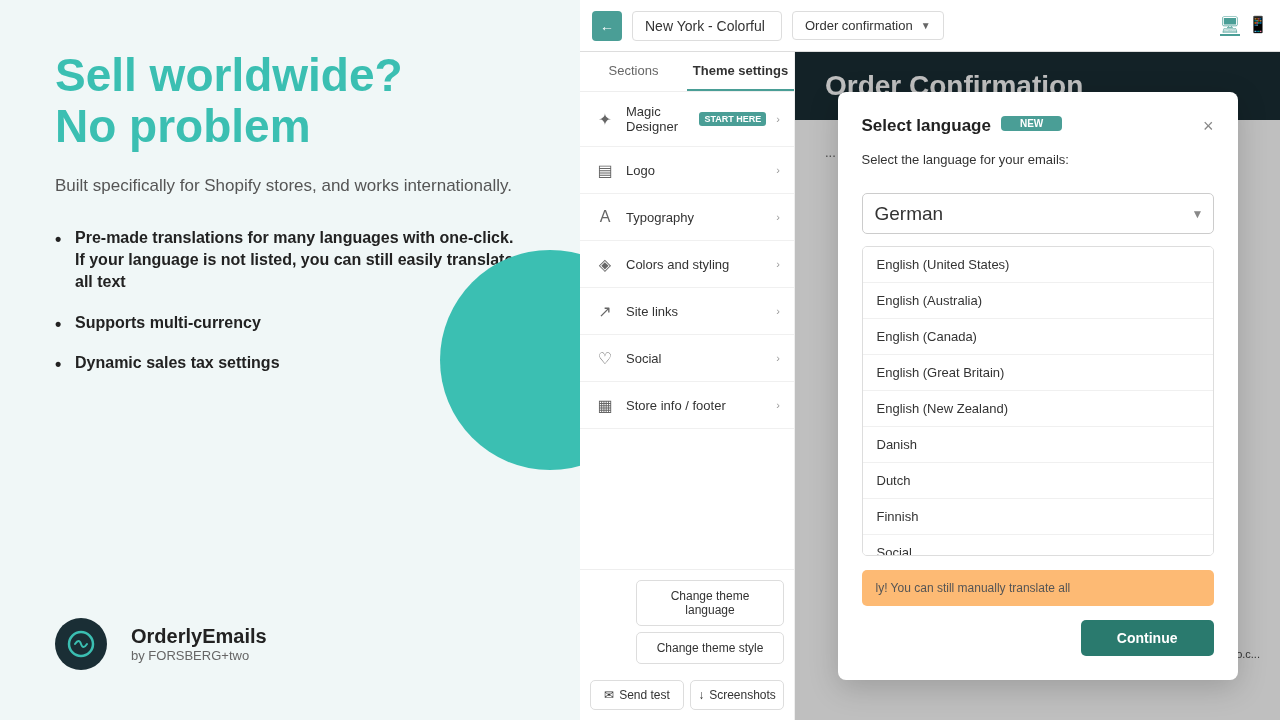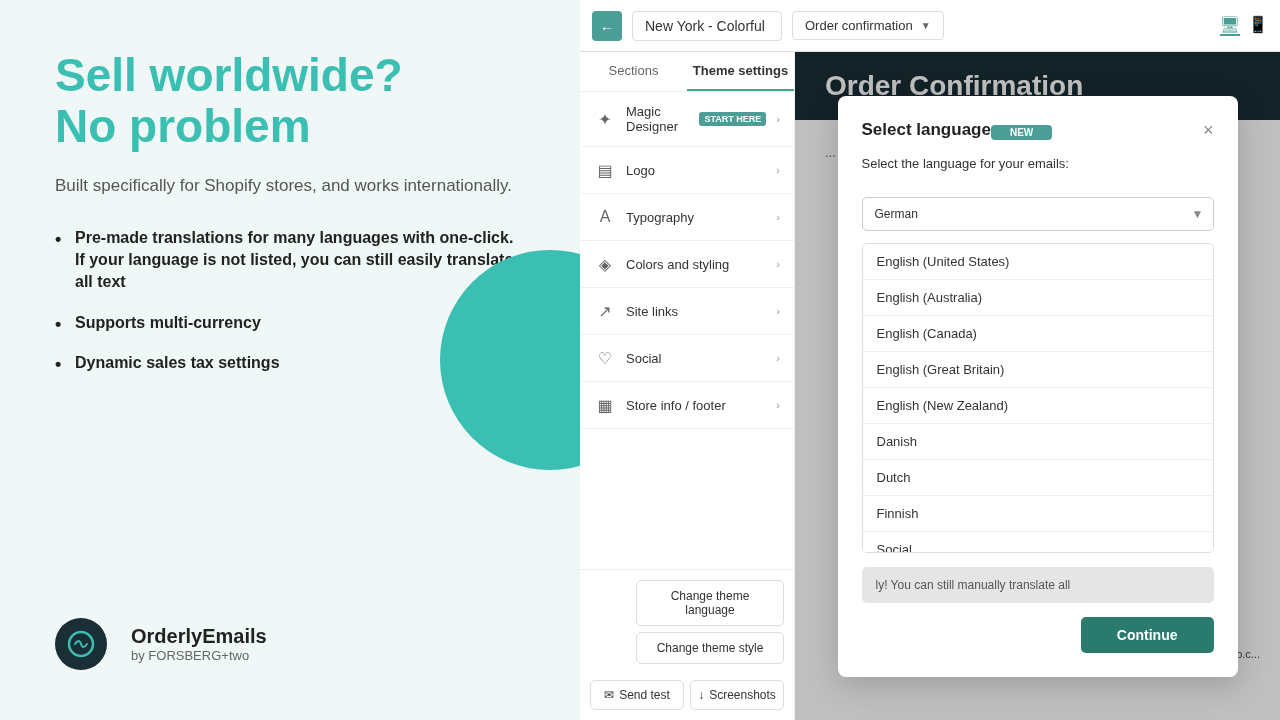--- a/index.html
+++ b/index.html
@@ -366,21 +366,22 @@
 
     .modal-header {
       display: flex;
       align-items: center;
       justify-content: space-between;
       margin-bottom: 16px;
     }
 
     .modal-title-row {
       display: flex;
-      align-items: flex-end;
+      align-items: flex-start;
+      gap: 10px;
     }
 
     .modal-title {
       font-size: 17px;
       font-weight: 700;
       color: #222;
     }
 
     .new-badge {
       background: #4a9e96;
@@ -409,21 +410,21 @@
     .language-select-wrapper {
       position: relative;
       margin-bottom: 12px;
     }
 
     .language-select {
       width: 100%;
       border: 1px solid #ccc;
       border-radius: 5px;
       padding: 9px 32px 9px 12px;
-      font-size: 12px;
+      font-size: 19px;
       color: #333;
       background: #fff;
       appearance: none;
       cursor: pointer;
     }
 
     .select-arrow {
       position: absolute;
       right: 10px;
       top: 50%;
@@ -447,21 +448,21 @@
       font-size: 13px;
       color: #333;
       cursor: pointer;
       border-bottom: 1px solid #f0f0f0;
       background: #fff;
     }
 
     .lang-option:last-child { border-bottom: none; }
 
     .info-box {
-      background: #e5e5e5;
+      background: #fdba74;
       border-radius: 5px;
       padding: 11px 14px;
       font-size: 12px;
       color: #555;
       margin-bottom: 14px;
     }
 
     .modal-footer {
       display: flex;
       justify-content: flex-end;

